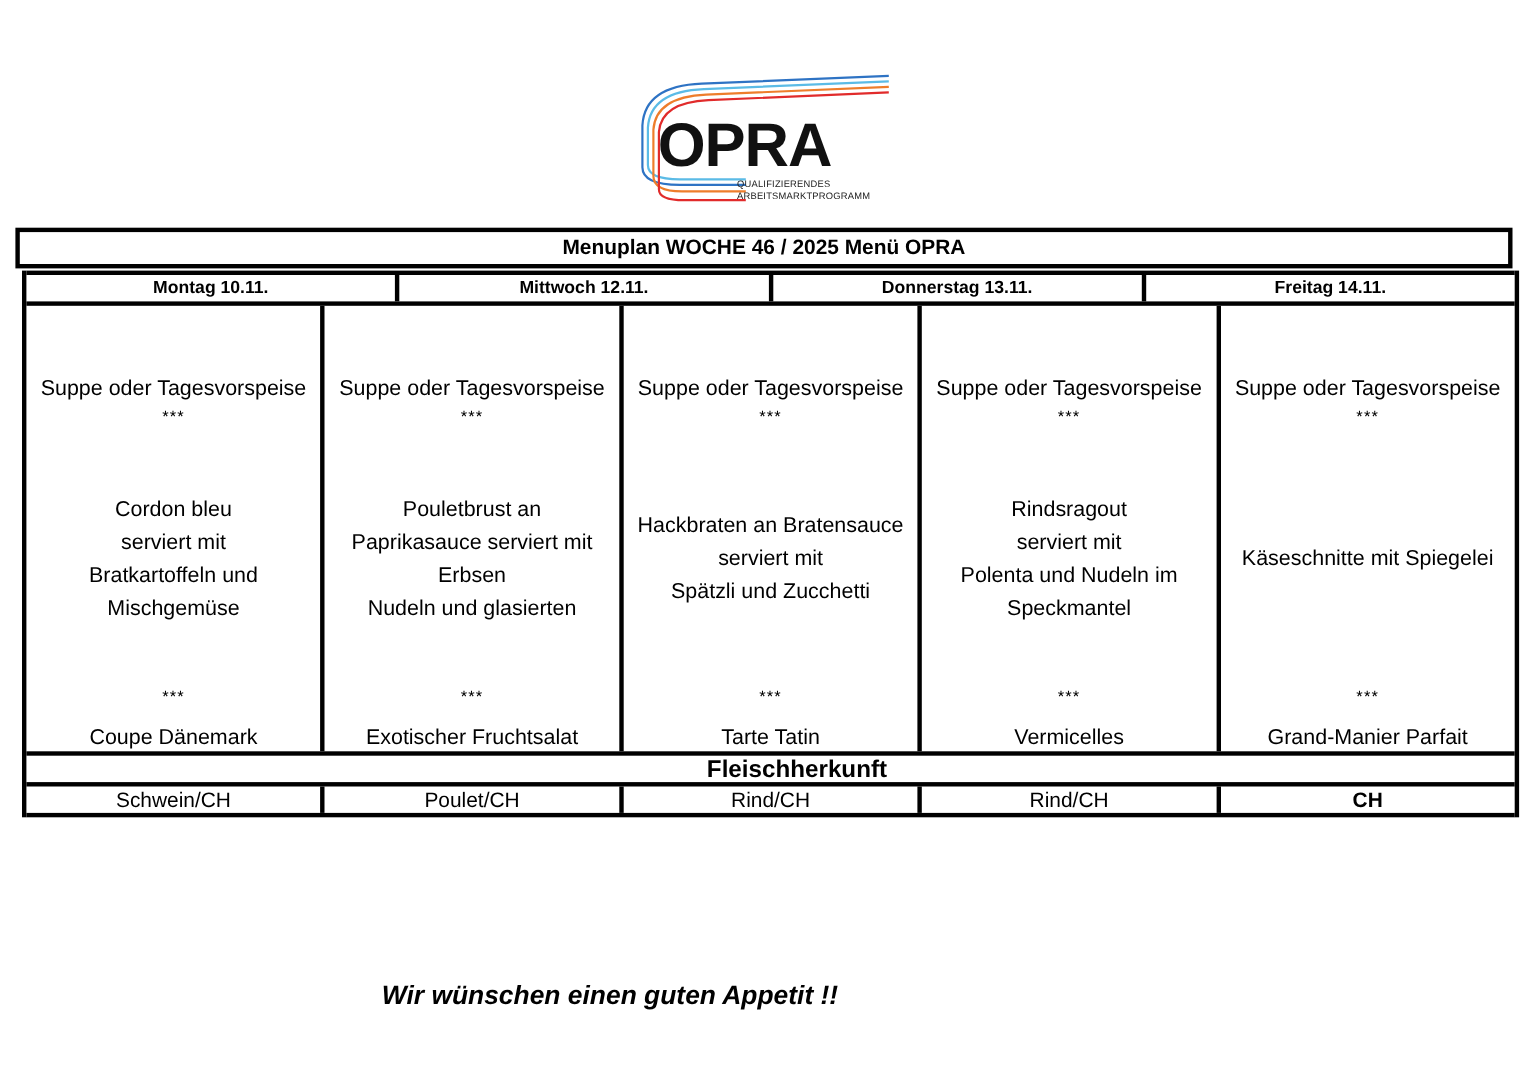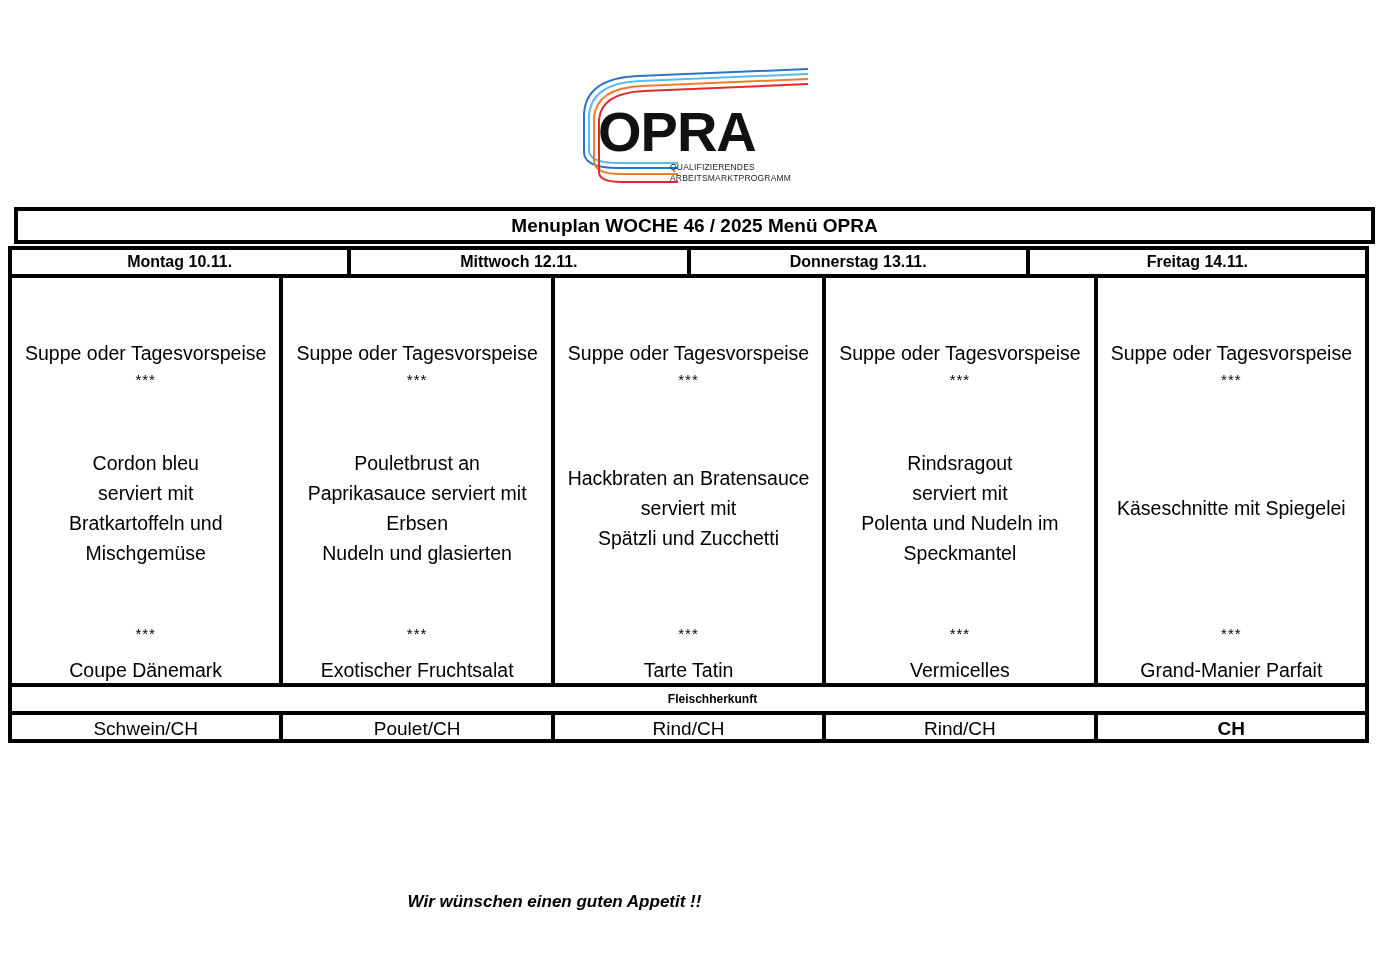--- a/index.html
+++ b/index.html
@@ -58,21 +58,21 @@
       display: flex;
       align-items: center;
       justify-content: center;
       font-weight: bold;
       font-size: 19px;
     }
 
     
     .grid {
       position: absolute;
-      left: 8px;
+      left: 20px;
       top: 246px;
       width: 1361px;
       border-left: 4px solid #000;
       border-right: 4px solid #000;
       box-sizing: border-box;
     }
     .row {
       display: flex;
       border-top: 4px solid #000;
       box-sizing: border-box;
@@ -133,39 +133,39 @@
       line-height: 28px;
       white-space: nowrap;
     }
 
     .row.origin-head {
       height: 28px;
       display: flex;
       align-items: center;
       justify-content: center;
       font-weight: bold;
-      font-size: 12px;
+      font-size: 22px;
       padding-left: 48px;
     }
     .row.origin { height: 32px; }
     .row.origin .cell {
       font-size: 19px;
       line-height: 28px;
     }
     .row.origin .cell.bold { font-weight: bold; }
 
     .closing {
       position: absolute;
       left: 0;
       width: 1109px;
       top: 892px;
       text-align: center;
       font-weight: bold;
       font-style: italic;
-      font-size: 17px;
+      font-size: 24px;
     }
   </style>
 </head>
 <body>
 
 <div class="logo">
   <svg width="236" height="124" viewBox="0 0 236 124">
     <path id="stripe0" d="M230 5 L60 12 Q8 14 6 50 L6 88 Q6 104 40 104 L100 104" fill="none" stroke-width="2" stroke="#2e73c4"></path>
     <path id="stripe1" d="M230 10 L62 17 Q13 19 11 52 L11 86 Q11 99 40 99 L100 99" fill="none" stroke-width="2" stroke="#5bbbe6"></path>
     <path id="stripe2" d="M230 15 L64 22 Q18 24 16 54 L16 96 Q16 110 42 110 L100 110" fill="none" stroke-width="2" stroke="#ee7d2b"></path>

